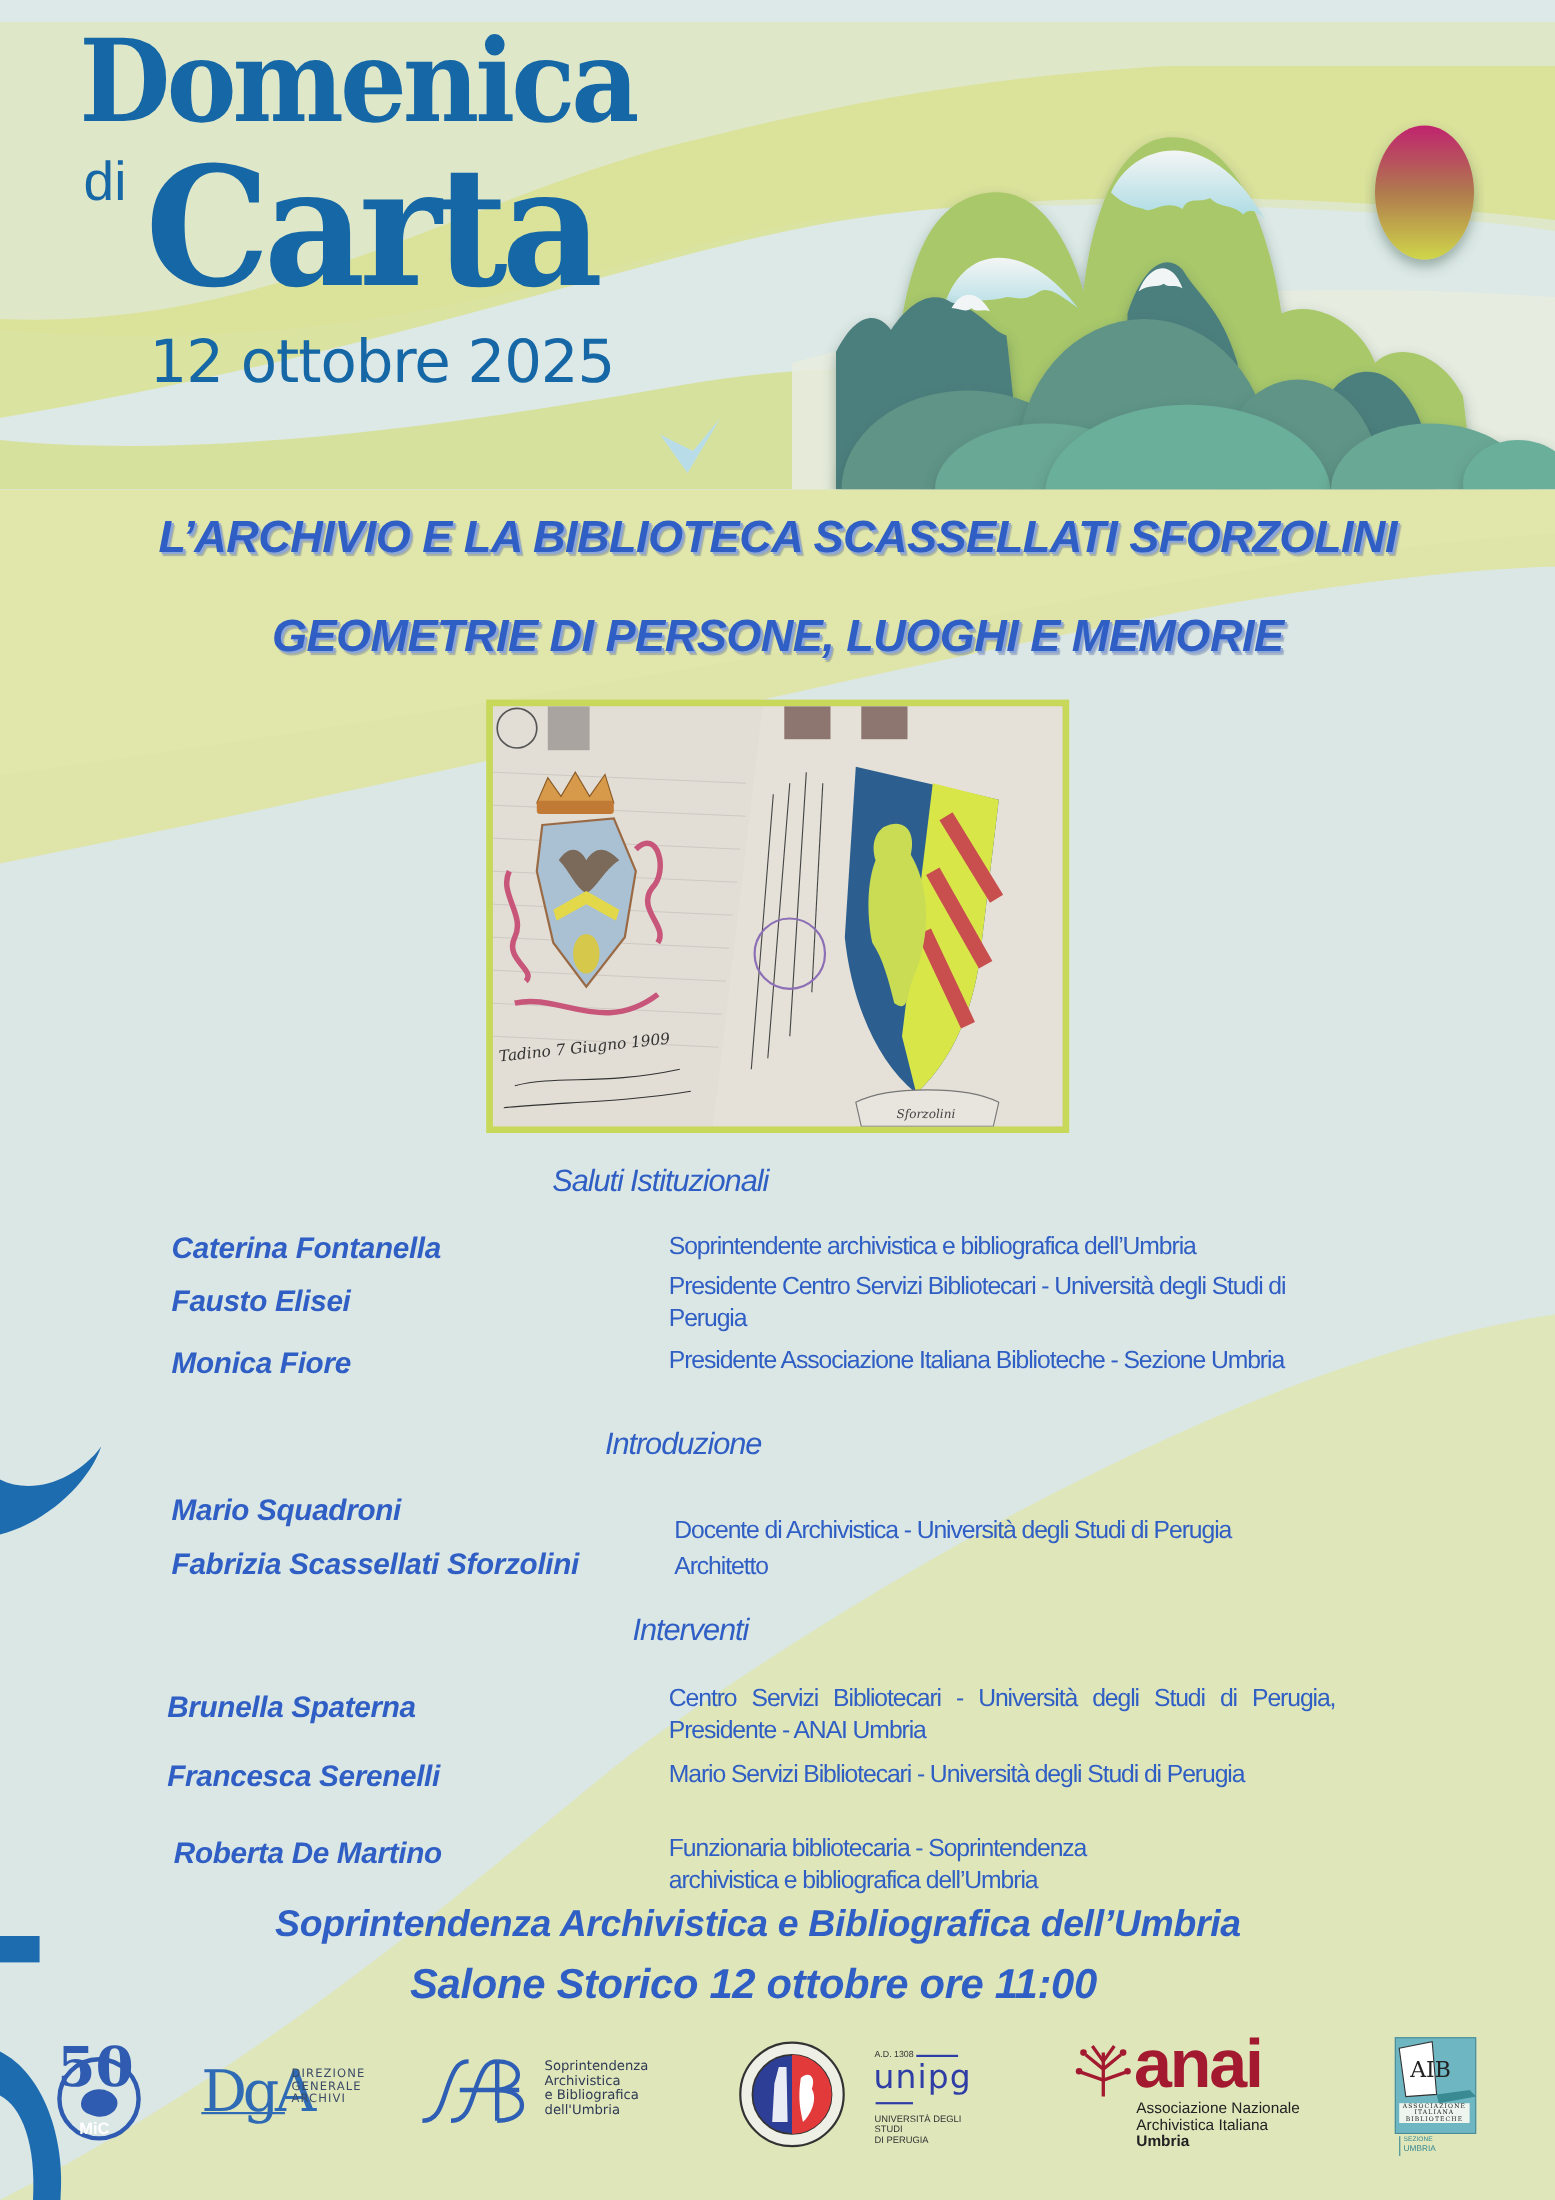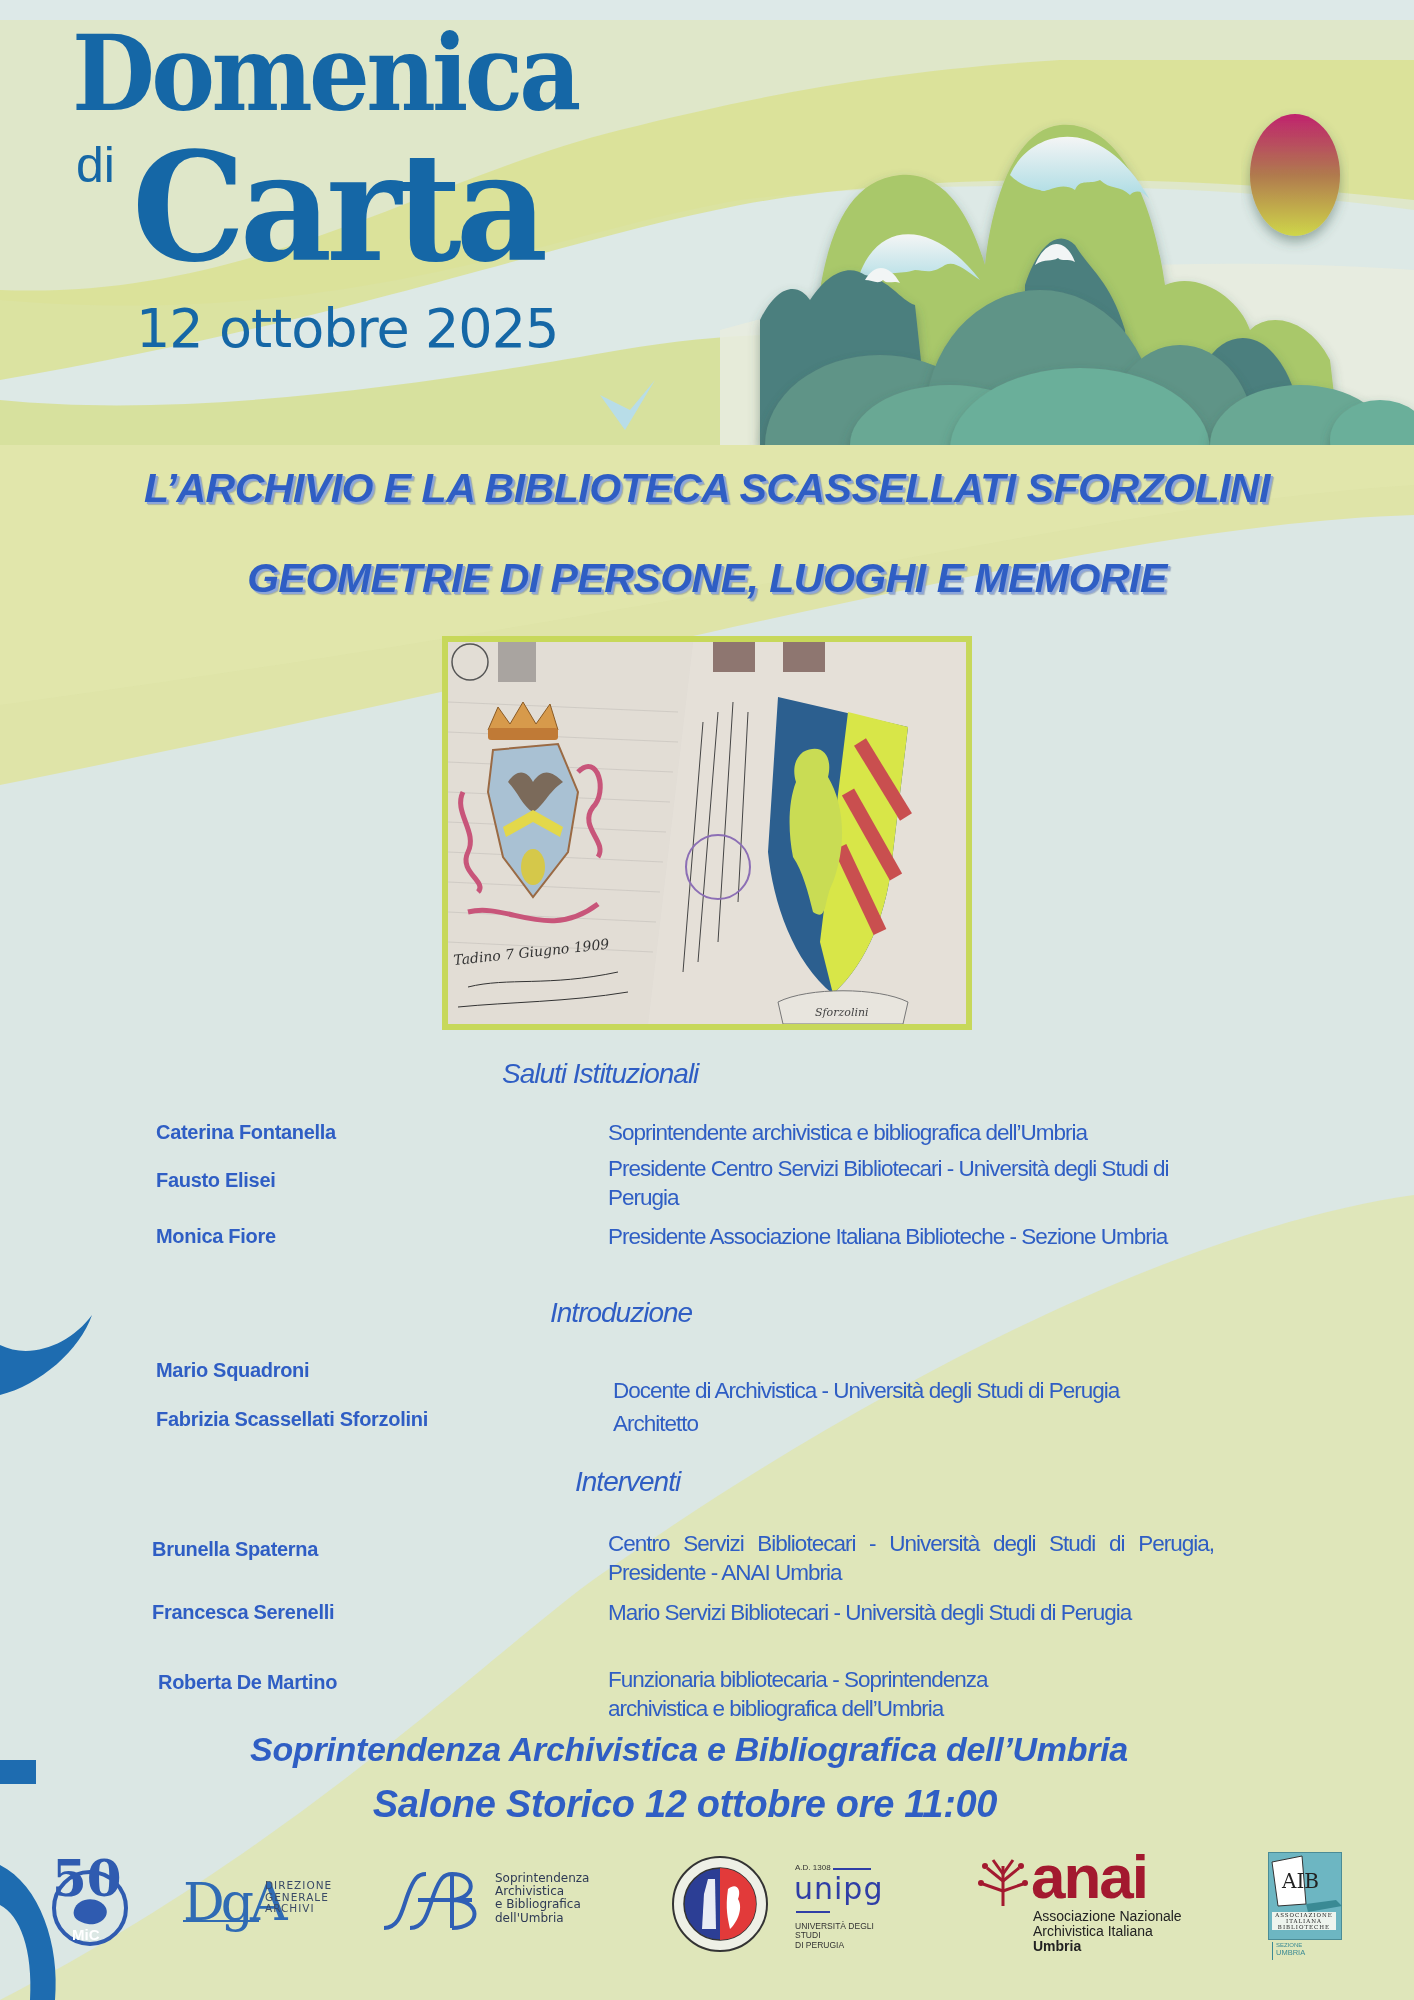--- a/index.html
+++ b/index.html
@@ -48,21 +48,21 @@
     position:absolute; left:442px; top:636px; width:530px; height:394px;
     background:#c7d85a; padding:6px; box-sizing:border-box;
   }
   .photo svg { display:block; width:100%; height:100%; }
   
   .section-title {
     position:absolute; font-weight:normal; font-style:italic; color:#2f5ec4;
     font-size:28px; letter-spacing:-1px; line-height:1;
   }
   .p-name {
-    position:absolute; font-weight:bold; color:#2f5ec4; font-size:20px; line-height:1; letter-spacing:-0.3px;
+    position:absolute; font-weight:bold; color:#2f5ec4; font-size:27px; line-height:1; letter-spacing:-0.3px;font-style:italic;
   }
   .p-role {
     position:absolute; color:#2f5ec4; font-size:22.5px; line-height:29px; letter-spacing:-1px;
   }
   .p-role.justify { text-align:justify; text-align-last:left; }
   .venue {
     position:absolute; left:0; width:1414px; text-align:center;
     font-weight:bold; font-style:italic; color:#2f5ec4; line-height:1;
   }
   

